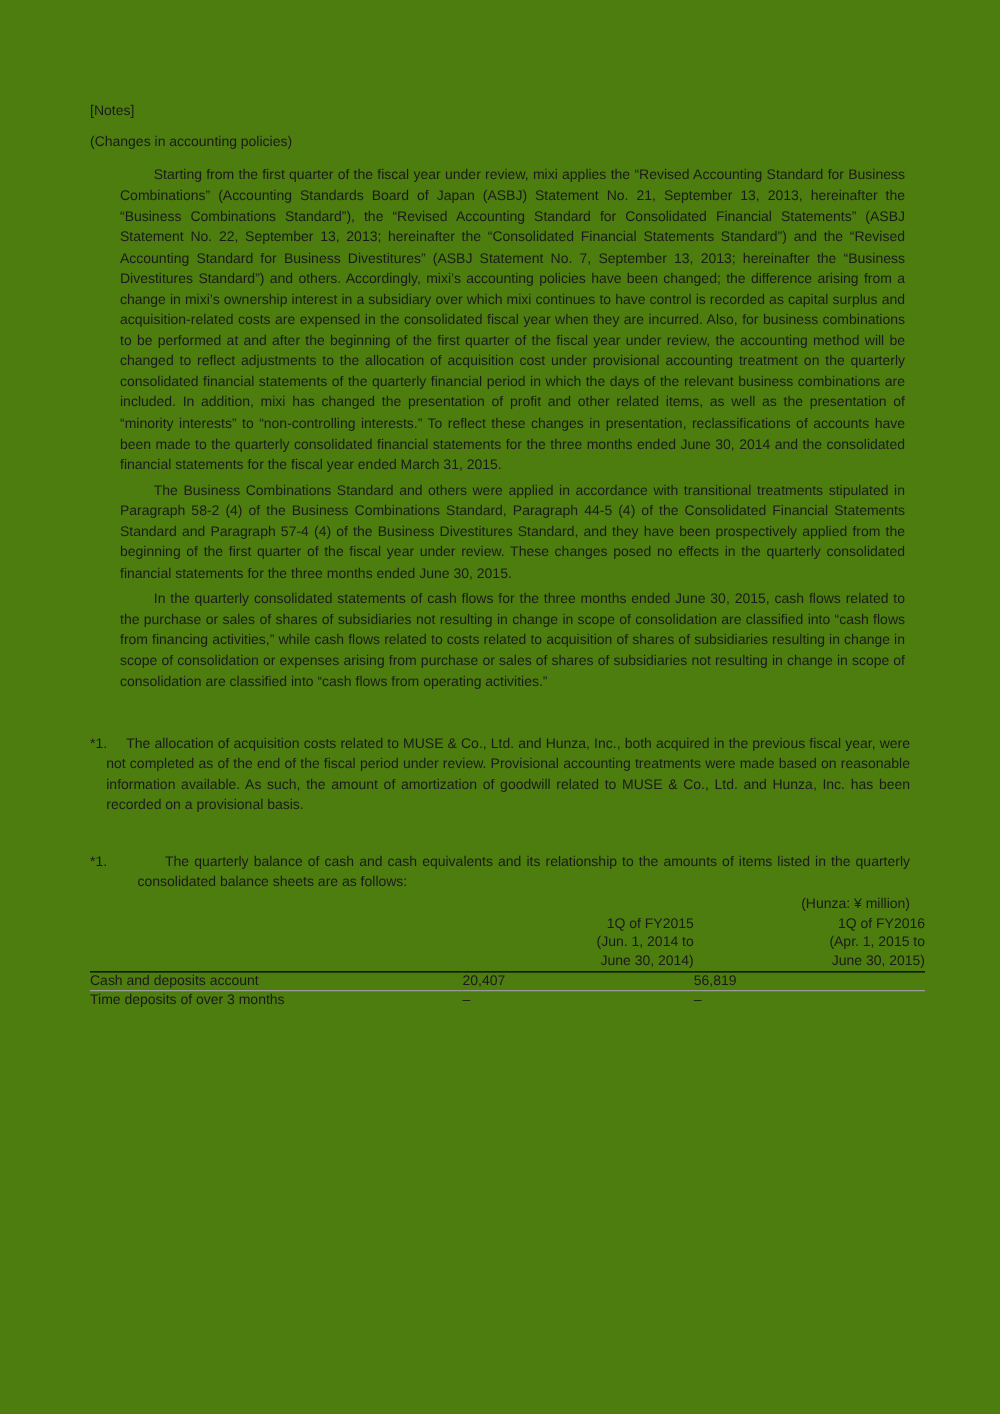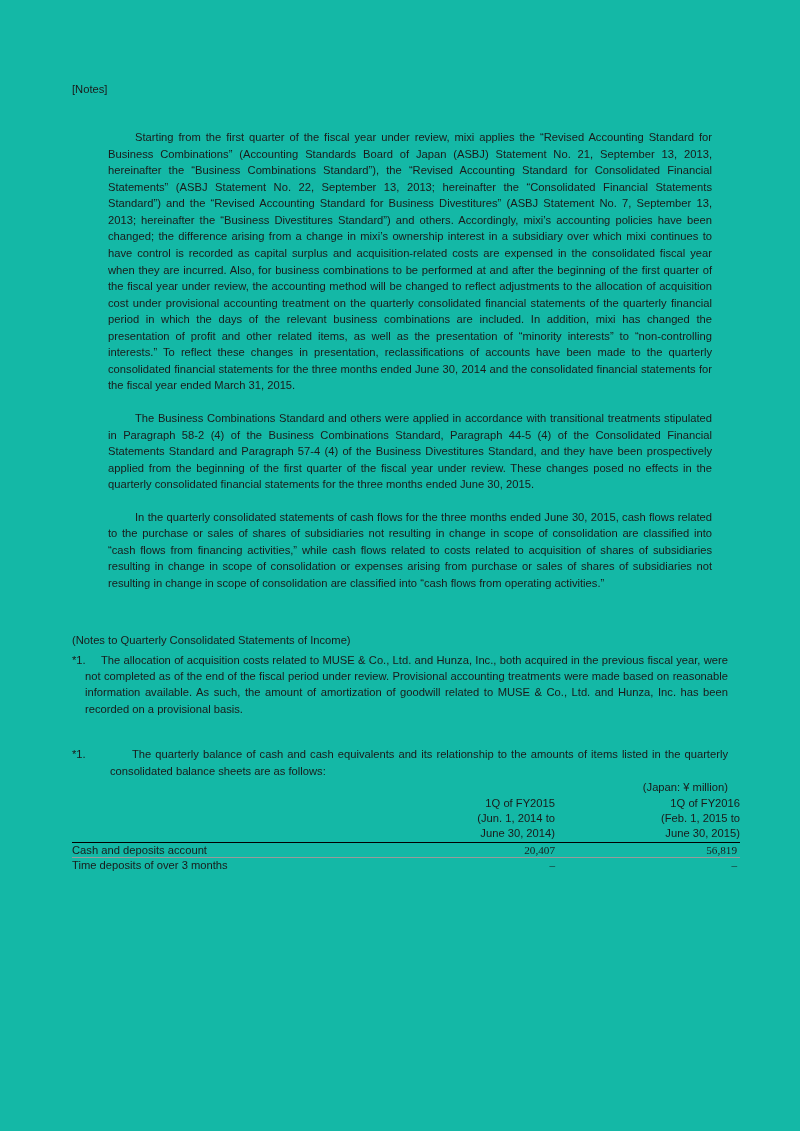--- a/index.html
+++ b/index.html
@@ -7,21 +7,21 @@
     padding: 0;
     background: #b0b0b0;
   }
   body {
     font-family: "Liberation Sans", sans-serif;
   }
   .page {
     position: relative;
     width: 800px;
     height: 1131px;
-    background: #14b8a6;
+    background: #4d7c0f;
     margin: 0 auto;
     overflow: hidden;
     box-sizing: border-box;
   }
   .content {
     position: absolute;
     left: 72px;
     top: 82px;
     width: 656px;
   }
@@ -29,21 +29,21 @@
     font-size: 11.2px;
     color: #1a1a1a;
     line-height: 15.2px;
     white-space: nowrap;
   }
   .gap-6 { height: 6px; }
   .gap-10 { height: 10px; }
   .gap-26 { height: 26px; }
 
   p.body {
-    margin: 16px;
+    margin: 4px;
     font-size: 11.2px;
     color: #1a1a1a;
     line-height: 16.55px;
     text-align: justify;
     text-justify: inter-word;
     text-indent: 27px;
     padding-left: 20px;
     hyphens: none;
   }
 
@@ -109,80 +109,79 @@
   .hdr-inner { padding-left: 46px; }
   .hdr-inner2 { padding-left: 46px; }
 
   .row-label {
     padding: 4px 0 4px 6px;
     line-height: 14px;
     white-space: nowrap;
   }
   .row-val {
     padding: 4px 18px 4px 0;
-    text-align: right;
+    text-align: left;
     line-height: 14px;
-    font-family: Liberation Serif, serif;
   }
   .row-val.v2 { padding-right: 3px; }
   .dash { letter-spacing: 0; }
 </style>
 </head>
 <body>
 
 <div class="page">
   <div class="content">
 
     <div class="lbl">[Notes]</div>
     <div class="gap-10"></div>
+    <div class="lbl">(Changes in accounting policies)</div>
     <div class="gap-6"></div>
 
     <p class="body">Starting from the first quarter of the fiscal year under review, mixi applies the “Revised Accounting Standard for Business Combinations” (Accounting Standards Board of Japan (ASBJ) Statement No. 21, September 13, 2013, hereinafter the “Business Combinations Standard”), the “Revised Accounting Standard for Consolidated Financial Statements” (ASBJ Statement No. 22, September 13, 2013; hereinafter the “Consolidated Financial Statements Standard”) and the “Revised Accounting Standard for Business Divestitures” (ASBJ Statement No. 7, September 13, 2013; hereinafter the “Business Divestitures Standard”) and others. Accordingly, mixi’s accounting policies have been changed; the difference arising from a change in mixi’s ownership interest in a subsidiary over which mixi continues to have control is recorded as capital surplus and acquisition-related costs are expensed in the consolidated fiscal year when they are incurred. Also, for business combinations to be performed at and after the beginning of the first quarter of the fiscal year under review, the accounting method will be changed to reflect adjustments to the allocation of acquisition cost under provisional accounting treatment on the quarterly consolidated financial statements of the quarterly financial period in which the days of the relevant business combinations are included. In addition, mixi has changed the presentation of profit and other related items, as well as the presentation of “minority interests” to “non-controlling interests.” To reflect these changes in presentation, reclassifications of accounts have been made to the quarterly consolidated financial statements for the three months ended June 30, 2014 and the consolidated financial statements for the fiscal year ended March 31, 2015.</p>
     <p class="body">The Business Combinations Standard and others were applied in accordance with transitional treatments stipulated in Paragraph 58-2 (4) of the Business Combinations Standard, Paragraph 44-5 (4) of the Consolidated Financial Statements Standard and Paragraph 57-4 (4) of the Business Divestitures Standard, and they have been prospectively applied from the beginning of the first quarter of the fiscal year under review. These changes posed no effects in the quarterly consolidated financial statements for the three months ended June 30, 2015.</p>
     <p class="body">In the quarterly consolidated statements of cash flows for the three months ended June 30, 2015, cash flows related to the purchase or sales of shares of subsidiaries not resulting in change in scope of consolidation are classified into “cash flows from financing activities,” while cash flows related to costs related to acquisition of shares of subsidiaries resulting in change in scope of consolidation or expenses arising from purchase or sales of shares of subsidiaries not resulting in change in scope of consolidation are classified into “cash flows from operating activities.”</p>
 
     <div class="gap-26"></div>
 
-    <div class="lbl">(Notes to Quarterly Consolidated Statements of Income)</div>
     <div class="gap-6" style="height:3px"></div>
     <div class="note">
       <span class="marker">*1.</span>
       <p class="note-body">The allocation of acquisition costs related to MUSE &amp; Co., Ltd. and Hunza, Inc., both acquired in the previous fiscal year, were not completed as of the end of the fiscal period under review. Provisional accounting treatments were made based on reasonable information available. As such, the amount of amortization of goodwill related to MUSE &amp; Co., Ltd. and Hunza, Inc. has been recorded on a provisional basis.</p>
     </div>
 
     <div class="gap-26"></div>
 
     <div class="gap-6" style="height:3px"></div>
     <div class="note wide">
       <span class="marker">*1.</span>
       <p class="note-body">The quarterly balance of cash and cash equivalents and its relationship to the amounts of items listed in the quarterly consolidated balance sheets are as follows:</p>
     </div>
 
-    <div class="unit-line">(Japan: ¥ million)</div>
+    <div class="unit-line">(Hunza: ¥ million)</div>
 
     <table class="cf">
       <colgroup>
         <col class="col-label">
         <col class="col-v1">
         <col class="col-v2">
       </colgroup>
       <thead>
         <tr class="rule-top">
           <th class="hdr-cell"></th>
           <th class="hdr-cell">
             <div class="hdr-inner">
               <div>1Q of FY2015</div>
               <div>(Jun. 1, 2014 to</div>
               <div>June 30, 2014)</div>
             </div>
           </th>
           <th class="hdr-cell">
             <div class="hdr-inner2">
               <div>1Q of FY2016</div>
-              <div>(Feb. 1, 2015 to</div>
+              <div>(Apr. 1, 2015 to</div>
               <div>June 30, 2015)</div>
             </div>
           </th>
         </tr>
       </thead>
       <tbody>
         <tr class="rule-mid">
           <td class="row-label">Cash and deposits account</td>
           <td class="row-val">20,407</td>
           <td class="row-val v2">56,819</td>

